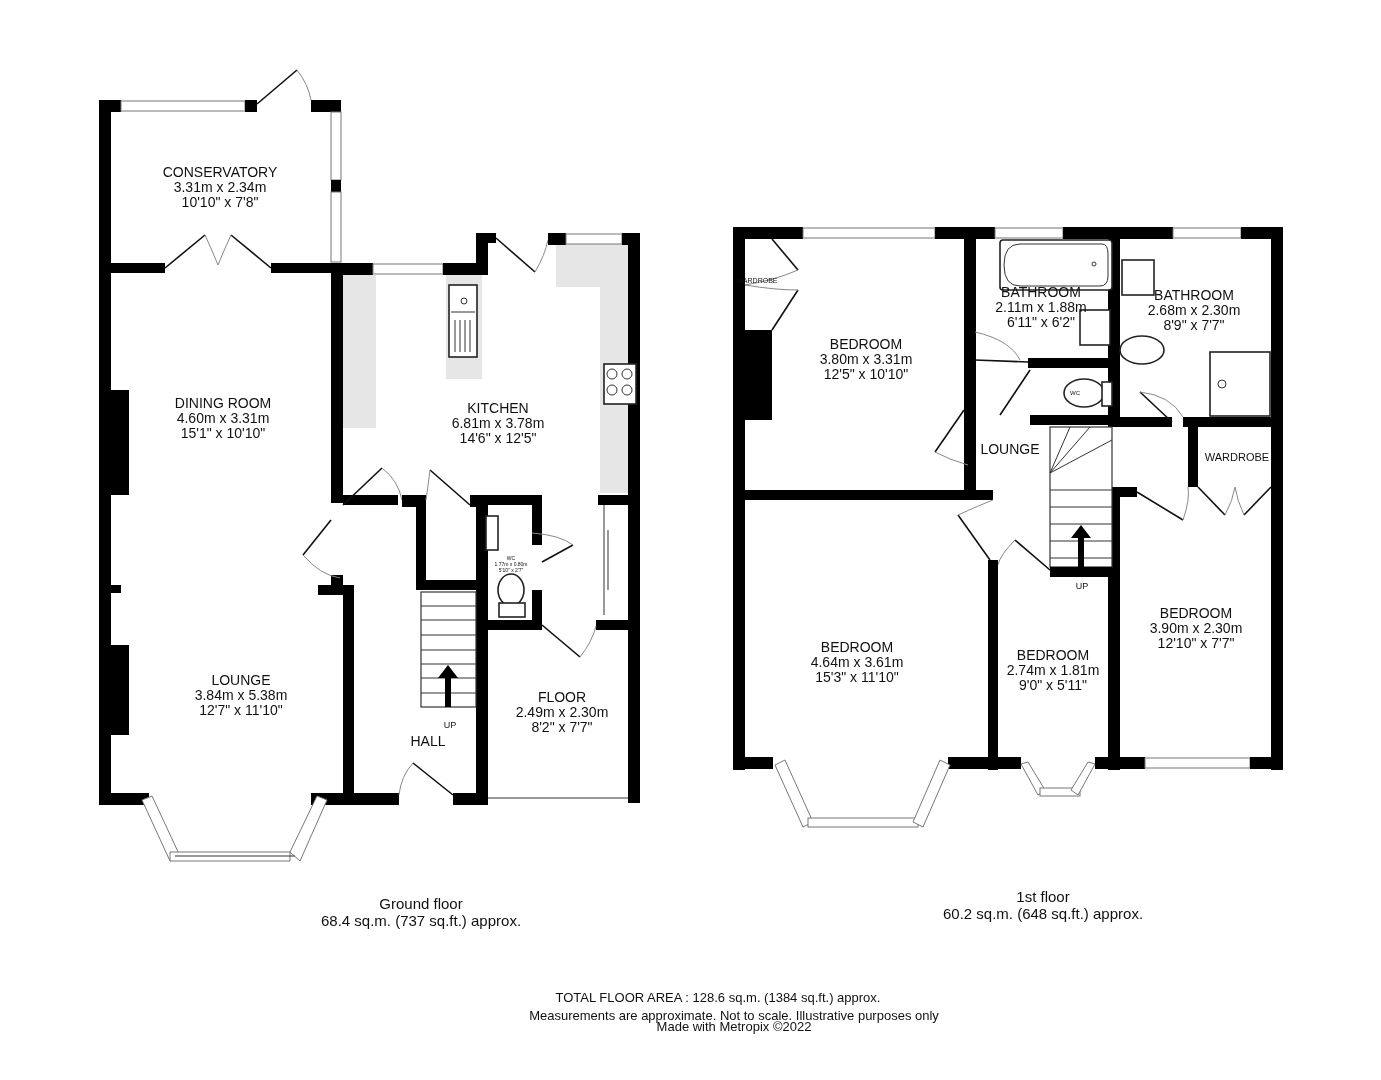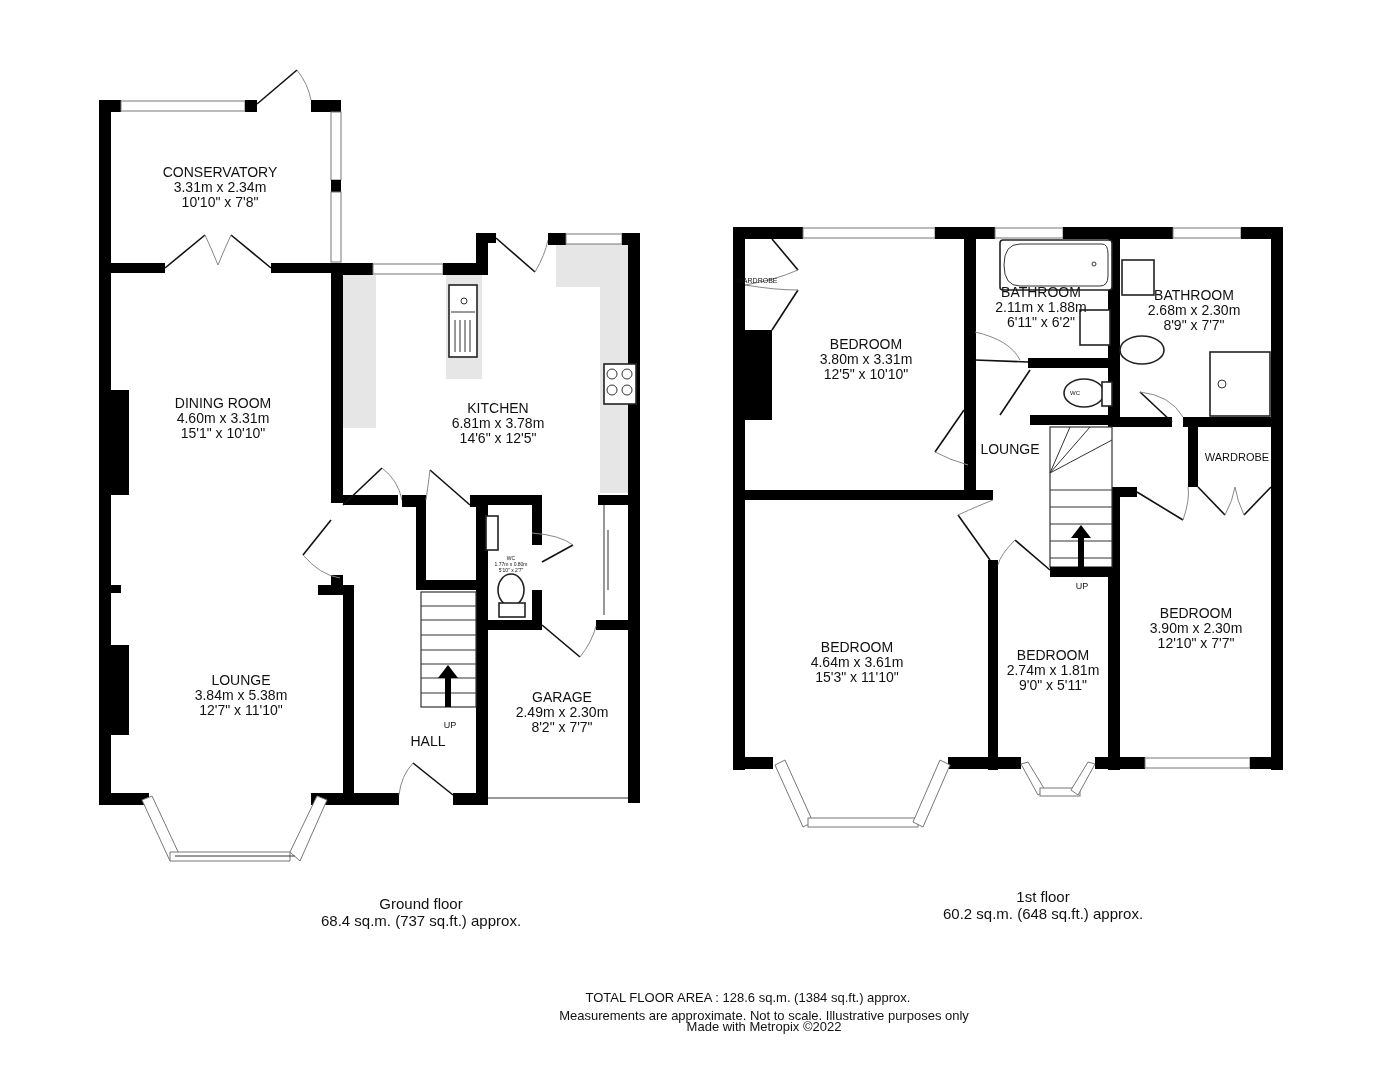--- a/index.html
+++ b/index.html
@@ -12,21 +12,21 @@
   .arc{stroke:#888;stroke-width:1;fill:none;}
   .fix{fill:#fff;stroke:#222;stroke-width:1.6;}
   .thin{fill:none;stroke:#333;stroke-width:1;}
   .stair{fill:#fff;stroke:#333;stroke-width:1.2;}
   .rl{position:absolute;text-align:center;font-size:14px;line-height:15px;white-space:nowrap;transform:translateX(-50%);}
   .rl span{display:block;}
   .small{font-size:9px;line-height:10px;}
   .tiny{font-size:5px;line-height:6px;}
   .up{font-size:9px;}
   .caption{position:absolute;text-align:center;font-size:15px;line-height:17px;transform:translateX(-50%);white-space:nowrap;}
-  .foot{position:absolute;left:748px;transform:translateX(-50%);text-align:center;white-space:nowrap;}
+  .foot{position:absolute;left:718px;transform:translateX(-50%);text-align:center;white-space:nowrap;}
   .foot1{top:990px;font-size:13px;}
   .foot2{top:1010px;font-size:13px;line-height:11px;margin-left:16px;}
 </style>
 </head>
 <body>
 
 <svg id="plan" width="1381" height="1080" viewBox="0 0 1381 1080">
 
   <g>
 
@@ -263,21 +263,21 @@
 <div class="rl" style="left:241px;top:673px;">
   <span>LOUNGE</span>
   <span>3.84m  x 5.38m</span>
   <span>12'7"  x 11'10"</span>
 </div>
 <div class="rl" style="left:428px;top:734px;">
   <span>HALL</span>
 </div>
 <div class="rl up" style="left:450px;top:718px;">UP</div>
 <div class="rl" style="left:562px;top:690px;">
-  <span>GARAGE</span>
+  <span>FLOOR</span>
   <span>2.49m  x 2.30m</span>
   <span>8'2"  x 7'7"</span>
 </div>
 
 <div class="rl small" style="left:757px;top:276px;font-size:7px;">WARDROBE</div>
 <div class="rl" style="left:866px;top:337px;">
   <span>BEDROOM</span>
   <span>3.80m  x 3.31m</span>
   <span>12'5"  x 10'10"</span>
 </div>

